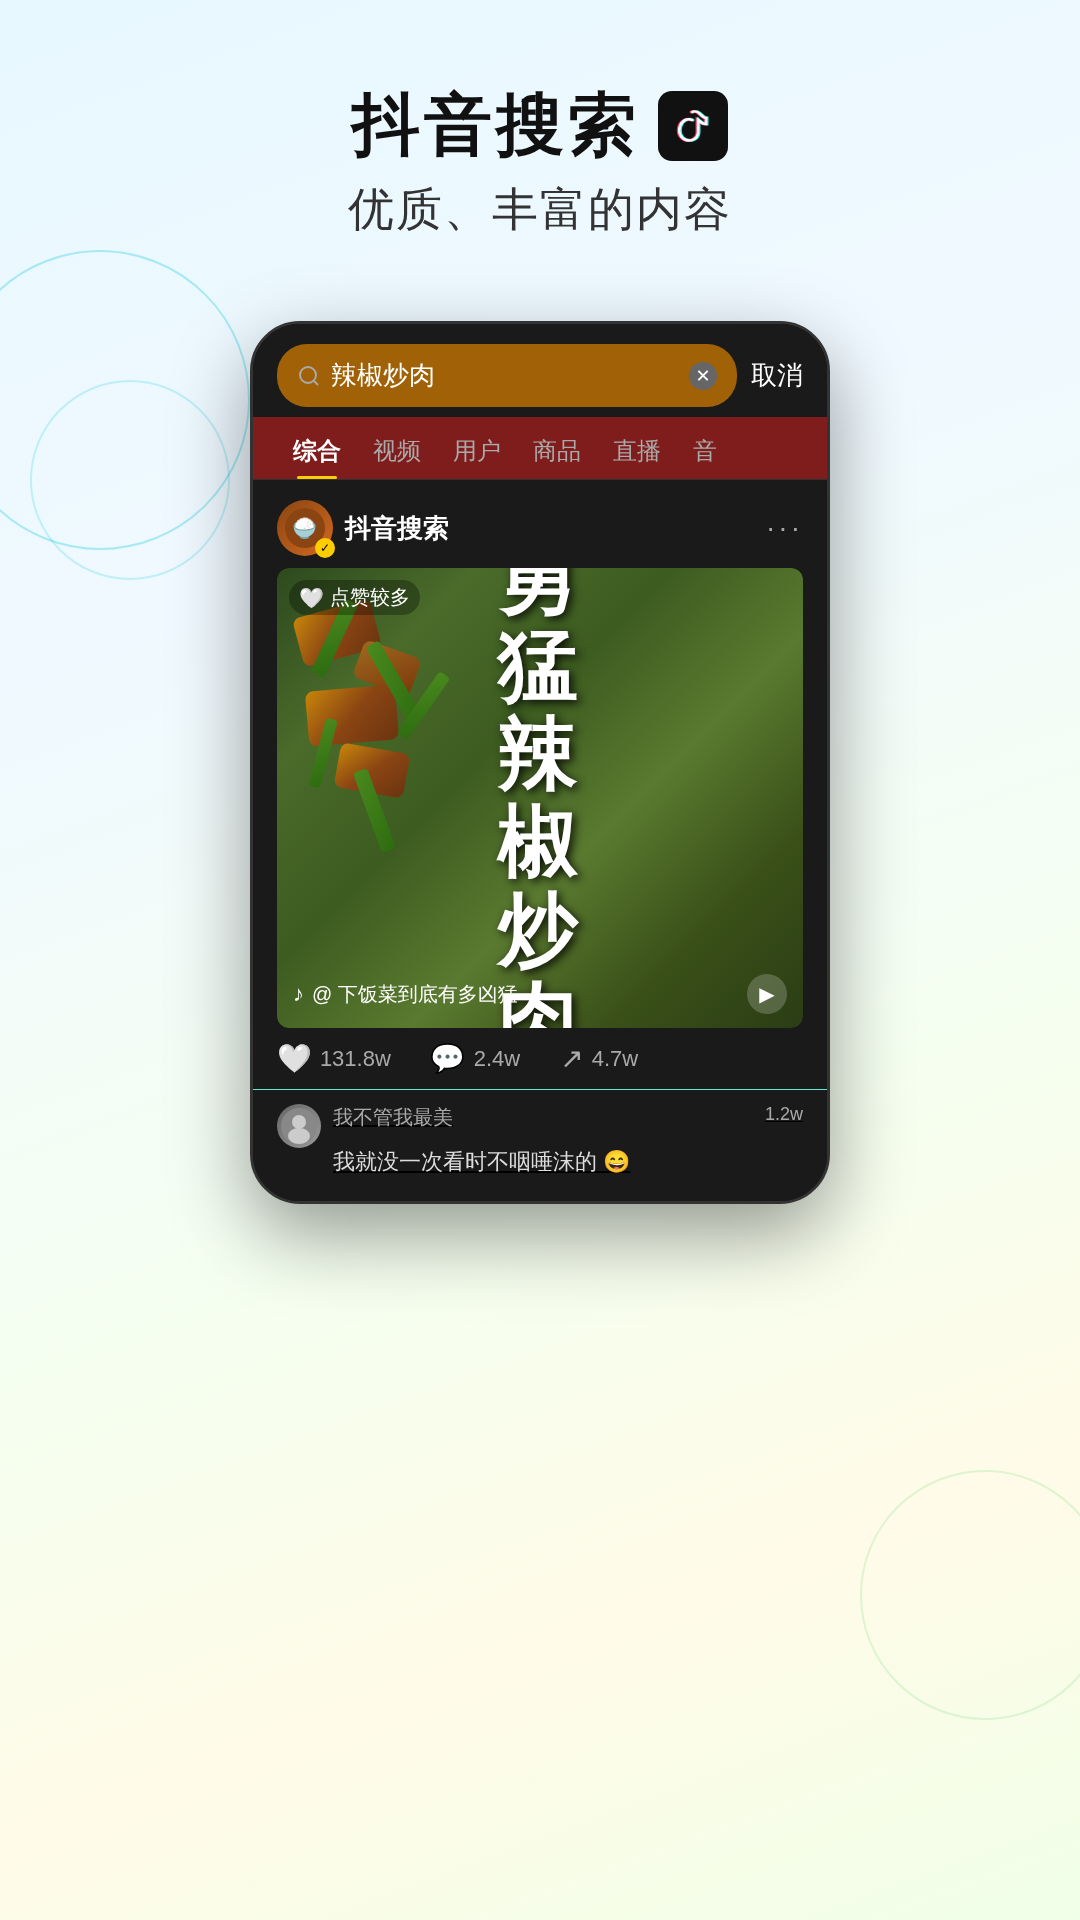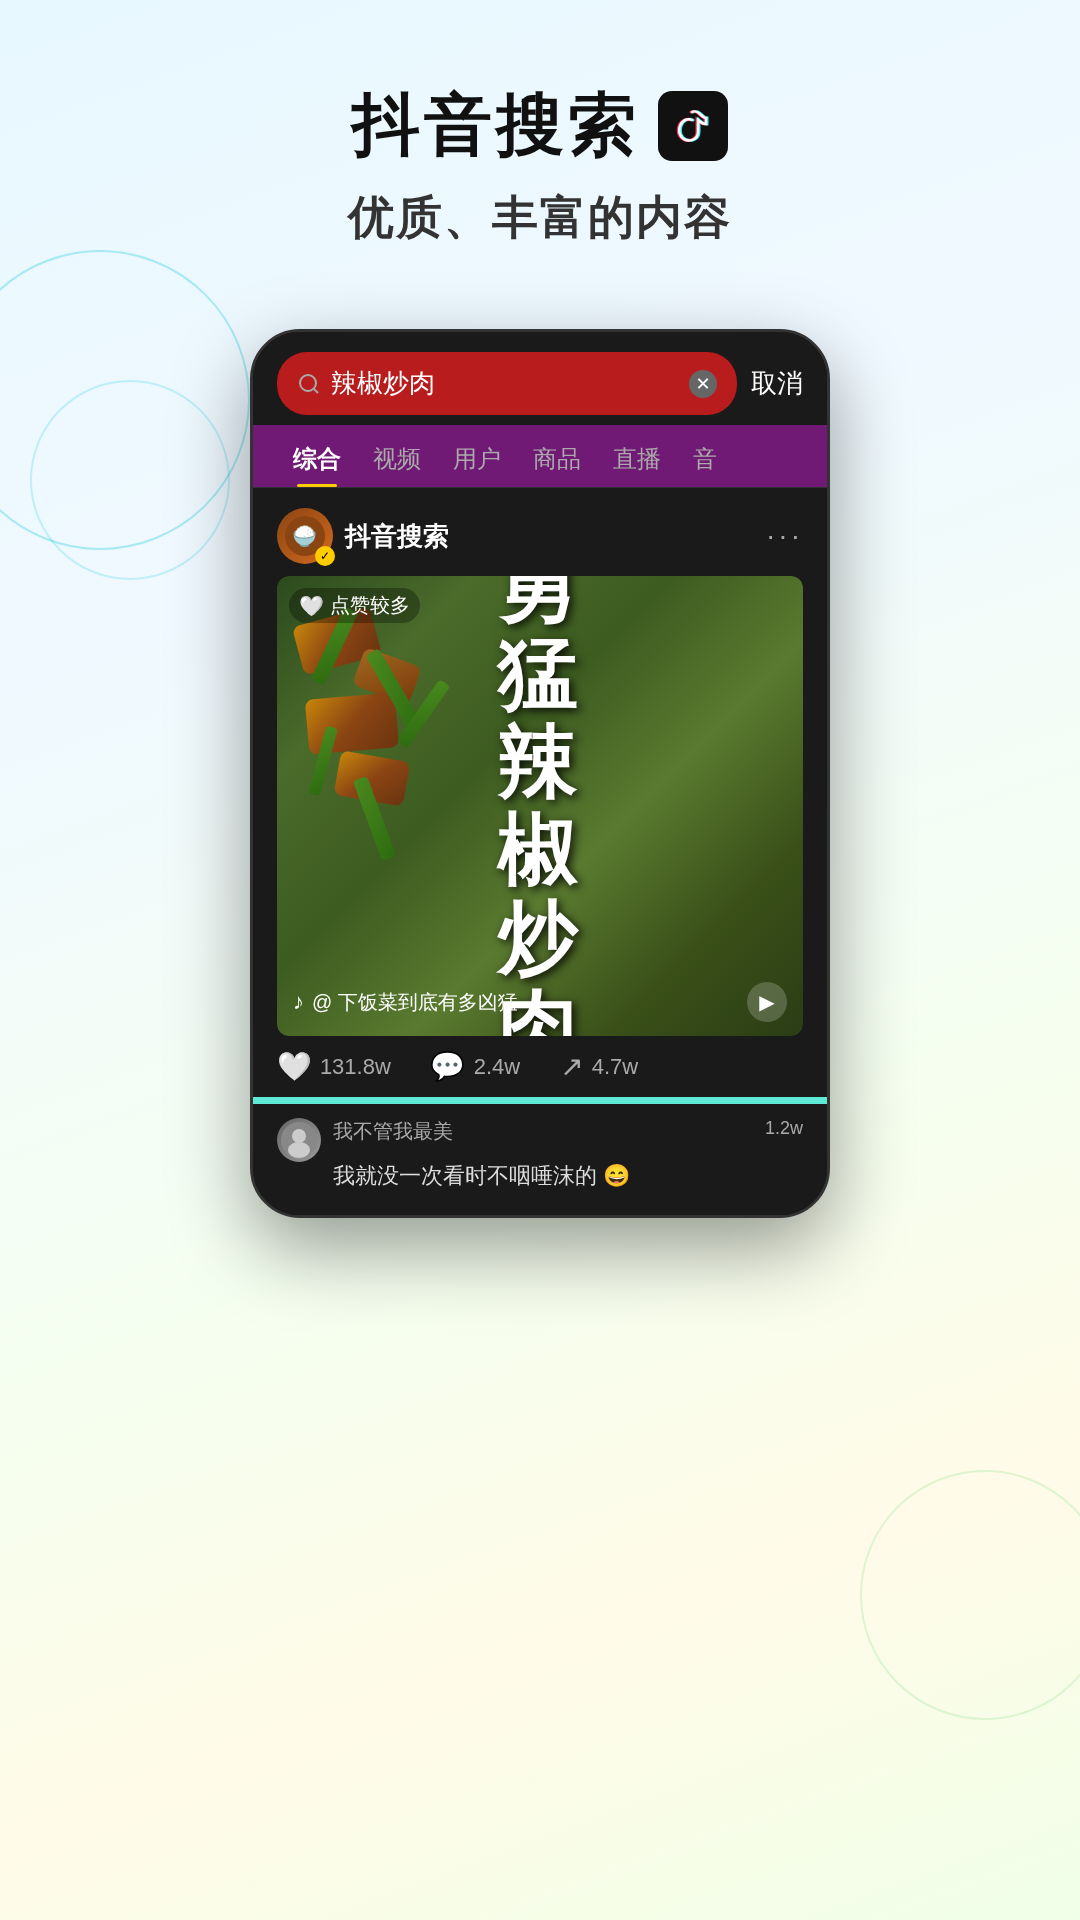--- a/index.html
+++ b/index.html
@@ -67,22 +67,22 @@
       border-radius: 14px;
       display: inline-flex;
       align-items: center;
       justify-content: center;
       margin-left: 8px;
     }
 
     .subtitle {
       font-size: 46px;
       color: #333;
-      font-weight: 700;
-      margin-top: 16px;
+      font-weight: 400;
+      margin-top: 8px;
       letter-spacing: 2px;
       text-align: center;
     }
 
     
     .phone-container {
       position: relative;
       z-index: 2;
       display: flex;
       justify-content: center;
@@ -107,21 +107,21 @@
     .search-bar-area {
       background: #1a1a1a;
       padding: 20px 24px 10px;
       display: flex;
       align-items: center;
       gap: 14px;
     }
 
     .search-input-box {
       flex: 1;
-      background: #b91c1c;
+      background: #a16207;
       border-radius: 30px;
       padding: 14px 20px;
       display: flex;
       align-items: center;
       gap: 10px;
     }
 
     .search-icon-svg {
       width: 24px;
       height: 24px;
@@ -147,21 +147,21 @@
     }
 
     .cancel-btn {
       color: #fff;
       font-size: 26px;
       white-space: nowrap;
     }
 
     
     .tabs-area {
-      background: #701a75;
+      background: #7f1d1d;
       display: flex;
       padding: 8px 24px 0;
       border-bottom: 1px solid #333;
     }
 
     .tab-item {
       color: #aaa;
       font-size: 24px;
       padding: 10px 16px 12px;
       position: relative;
@@ -374,21 +374,22 @@
     }
 
     .interaction-icon {
       font-size: 28px;
     }
 
     
     .comment-section {
       background: #1a1a1a;
       padding: 14px 24px;
-      border-top: 7px solid #5eead4;
+      border-top: 1px solid #5eead4;
+      text-decoration: underline;
     }
 
     .comment-row {
       display: flex;
       align-items: flex-start;
       gap: 12px;
       margin-bottom: 10px;
     }
 
     .comment-avatar {

